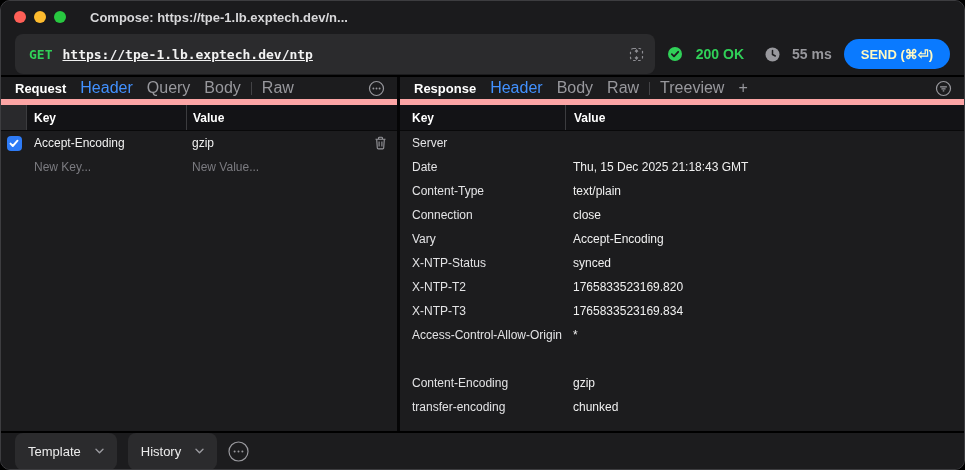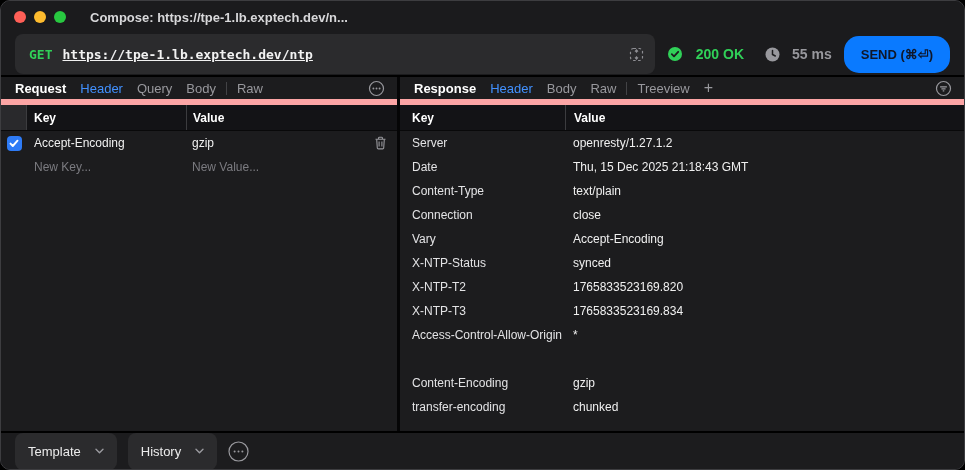--- a/index.html
+++ b/index.html
@@ -61,26 +61,26 @@
   .url { color: #f2f2f2; font-weight: 600; flex: 1; white-space: nowrap; overflow: hidden; text-decoration: underline; }
   .expand-icon { flex: 0 0 auto; display: flex; align-items: center; cursor: pointer; }
 
   .status-group { display: flex; align-items: center; gap: 13px; flex: 0 0 auto; }
   .status-ok { color: #30d158; font-size: 14px; font-weight: 700; }
   .status-time { color: #98989d; font-size: 14px; font-weight: 700; margin-left: 6px; }
   .icon-inline { display: flex; align-items: center; }
 
   .send-btn {
     flex: 0 0 auto;
-    height: 37px;
+    height: 30px;
     padding: 0 17px;
     border: none; outline: none;
     border-radius: 15px;
     background: #0a7aff;
-    color: #0f172a; font-weight: 700; font-size: 13px;
+    color: #fef9c3; font-weight: 700; font-size: 13px;
     font-family: "Liberation Sans", sans-serif;
     display: flex; align-items: center;
     cursor: pointer;
     white-space: nowrap;
   }
 
   
   .main { flex: 1; display: flex; min-height: 0; background: #1c1c1e; }
   .vdivider { flex: 0 0 3px; background: #050506; }
   .panel { display: flex; flex-direction: column; min-width: 0; }
@@ -89,21 +89,21 @@
 
   .tabbar {
     height: 28px; flex: 0 0 28px;
     display: flex; align-items: center;
     padding: 0 12px 0 14px;
     gap: 14px;
     border-bottom: 6px solid #fca5a5;
     background: #1c1c1e;
   }
   .panel-title { font-size: 13px; font-weight: 700; color: #fff; }
-  .tab { font-size: 13px; color: #98989d; cursor: pointer; white-space: nowrap; }
+  .tab { font-size: 16px; color: #98989d; cursor: pointer; white-space: nowrap; }
   .tab.active { color: #4291ff; }
   .tab-sep { width: 1px; height: 13px; background: #434346; margin: 0 -4px; }
   .tab-plus { color: #98989d; font-size: 16px; font-weight: 400; cursor: pointer; line-height: 1; }
   .tab-spacer { flex: 1; }
   .tabbar-icon { display: flex; align-items: center; cursor: pointer; }
 
   
   .thead {
     height: 26px; flex: 0 0 26px;
     display: flex; align-items: stretch;
@@ -290,21 +290,20 @@
       </div>
 
       <div class="thead">
         <div class="cell th-key-right">Key</div>
         <div class="cell th-val-right">Value</div>
       </div>
 
       <div class="tbody">
         <div class="trow">
           <div class="key-right">Server</div>
-          <div class="val-right">openresty/1.27.1.2</div>
         </div>
         <div class="trow">
           <div class="key-right">Date</div>
           <div class="val-right">Thu, 15 Dec 2025 21:18:43 GMT</div>
         </div>
         <div class="trow">
           <div class="key-right">Content-Type</div>
           <div class="val-right">text/plain</div>
         </div>
         <div class="trow">

